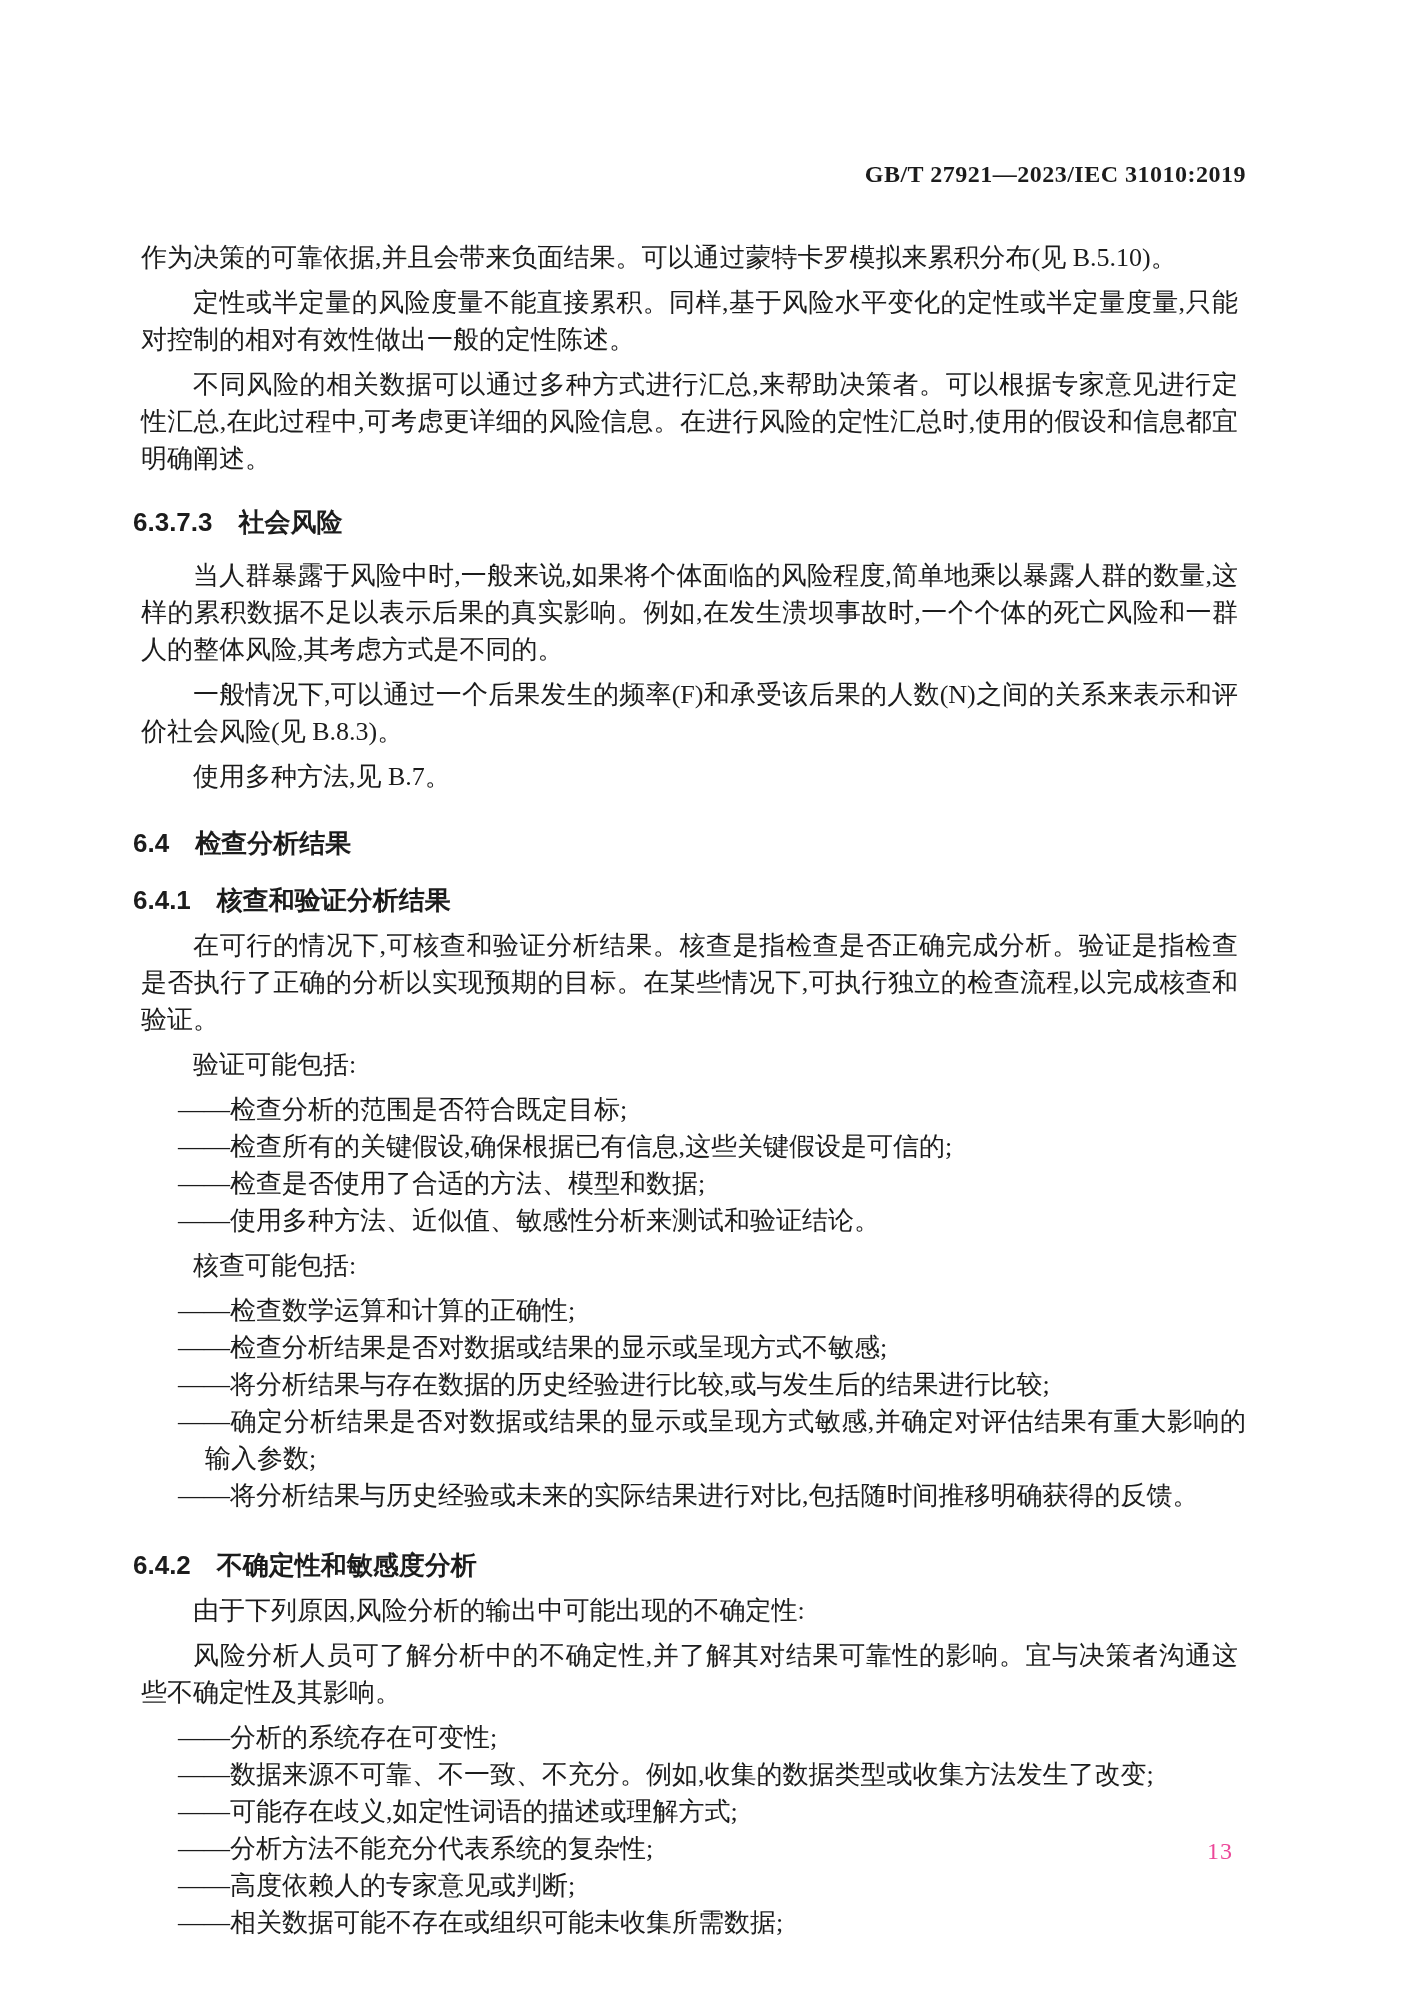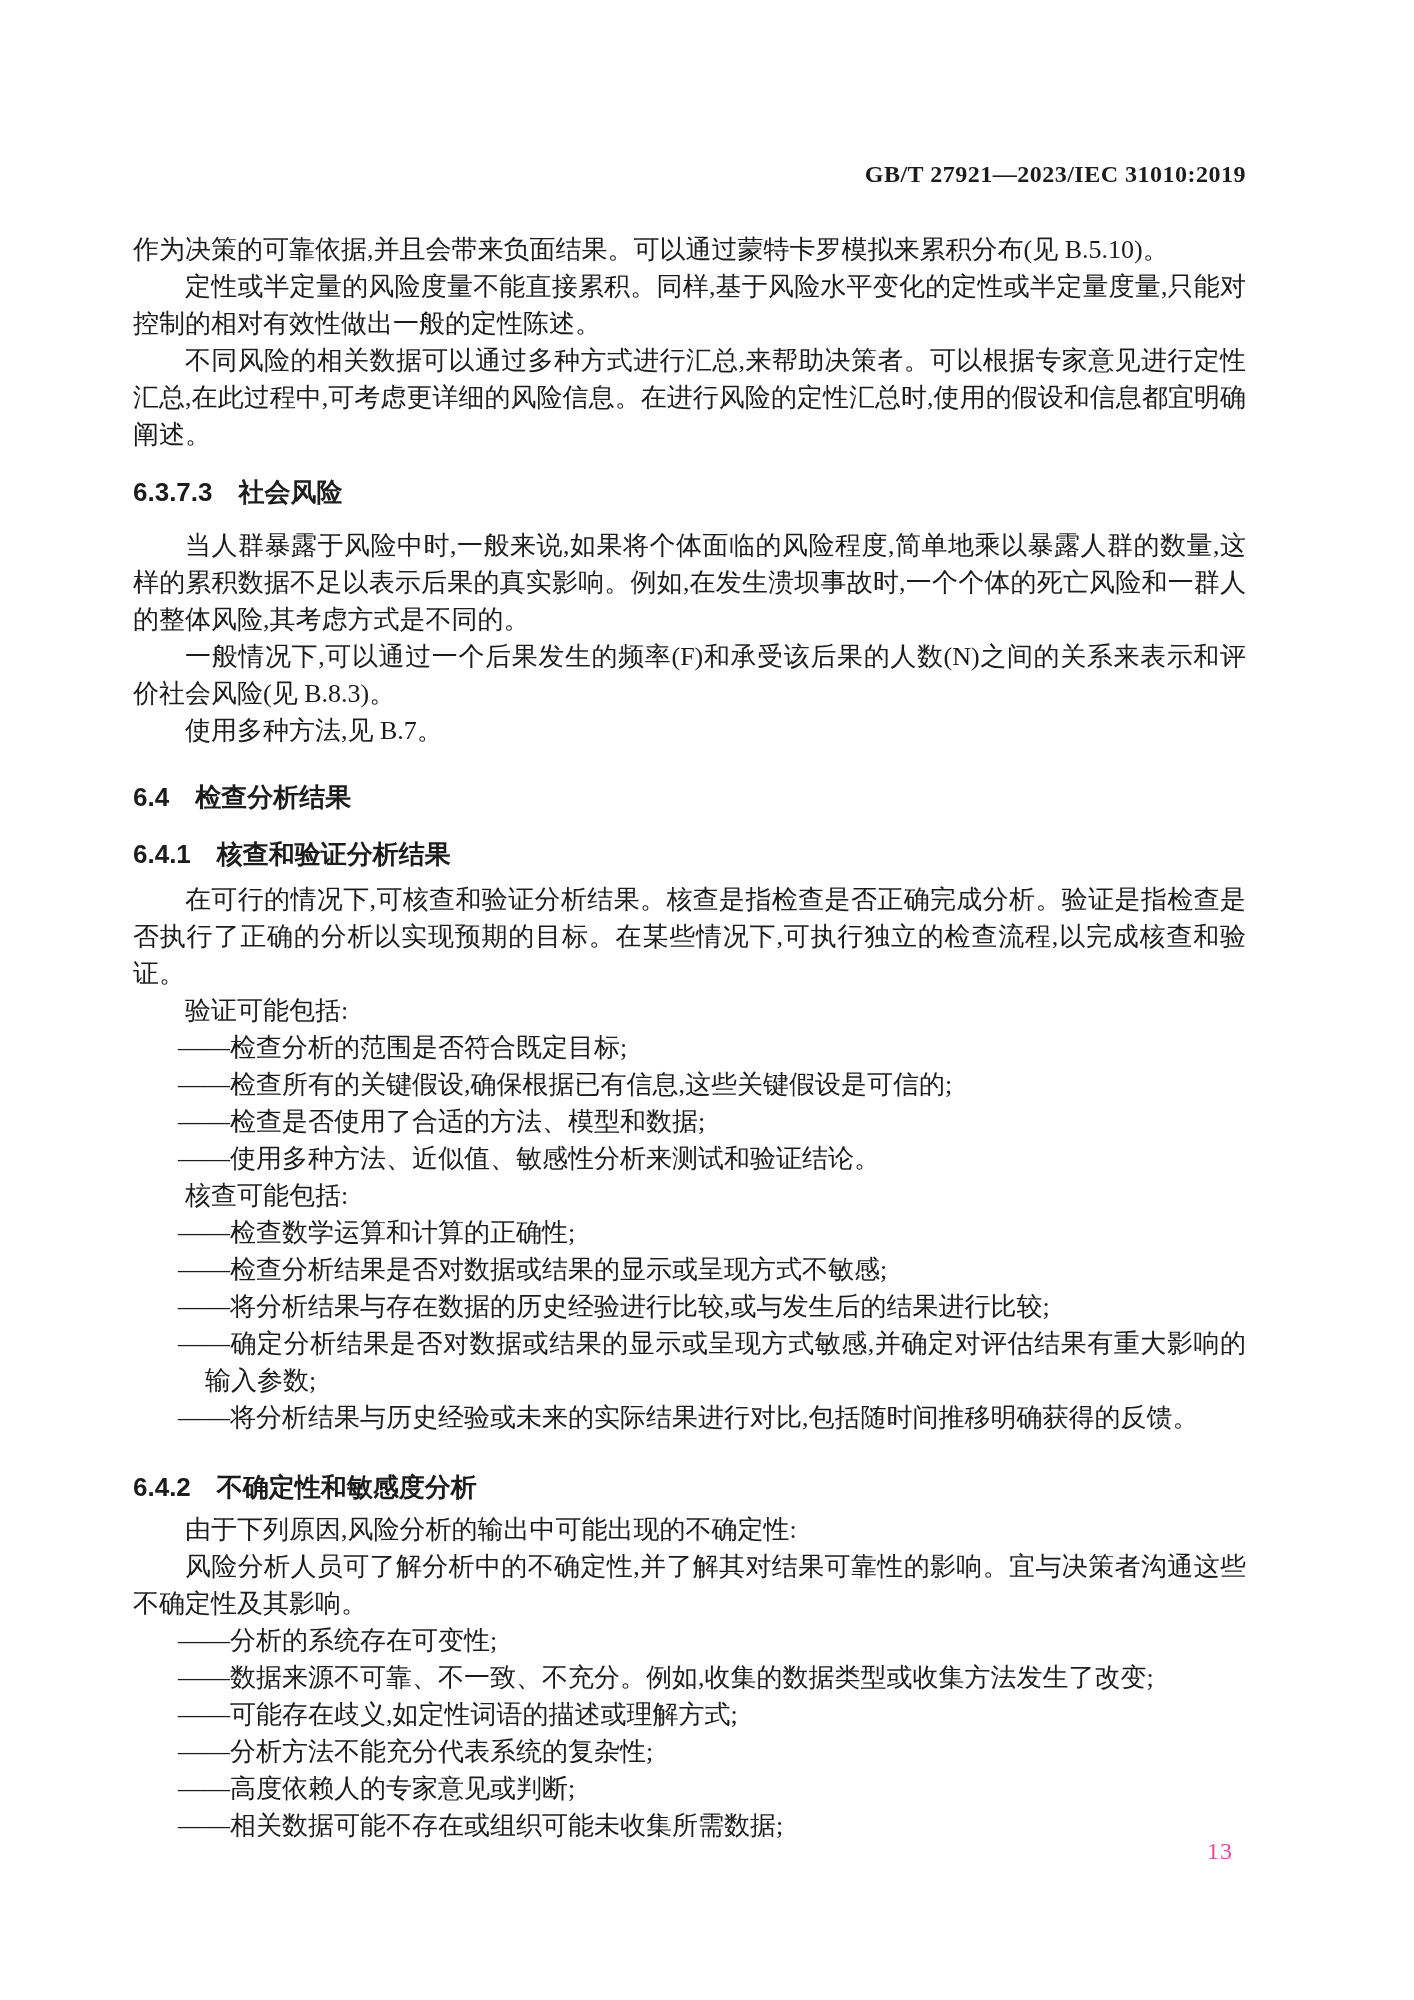--- a/index.html
+++ b/index.html
@@ -32,34 +32,34 @@
   .content {
     position: absolute;
     top: 231px;
     left: 133px;
     width: 1113px;
     font-size: 26px;
     line-height: 37px;
     text-align: justify;
   }
   .para {
-    margin: 0;
+    margin: 8px;
     text-indent: 2em;
   }
   .para.no-indent { text-indent: 0; }
   .heading {
     font-family: "Liberation Sans", "DejaVu Sans", sans-serif;
     font-weight: 700;
     font-size: 26px;
     line-height: 37px;
     text-align: left;
     margin: 0;
   }
   .heading .h-num { margin-right: 26px; }
-  .h-6373 { margin-top: 21px; margin-bottom: 16px; }
+  .h-6373 { margin-top: 27px; margin-bottom: 16px; }
   .h-64   { margin-top: 30px; margin-bottom: 16px; }
   .h-641  { margin-top: 20px; margin-bottom: 8px; }
   .h-642  { margin-top: 33px; margin-bottom: 5px; }
   .dash-list {
     list-style: none;
     margin: 0;
     padding: 0;
   }
   .dash-list li {
     margin: 0 0 0 72px;

